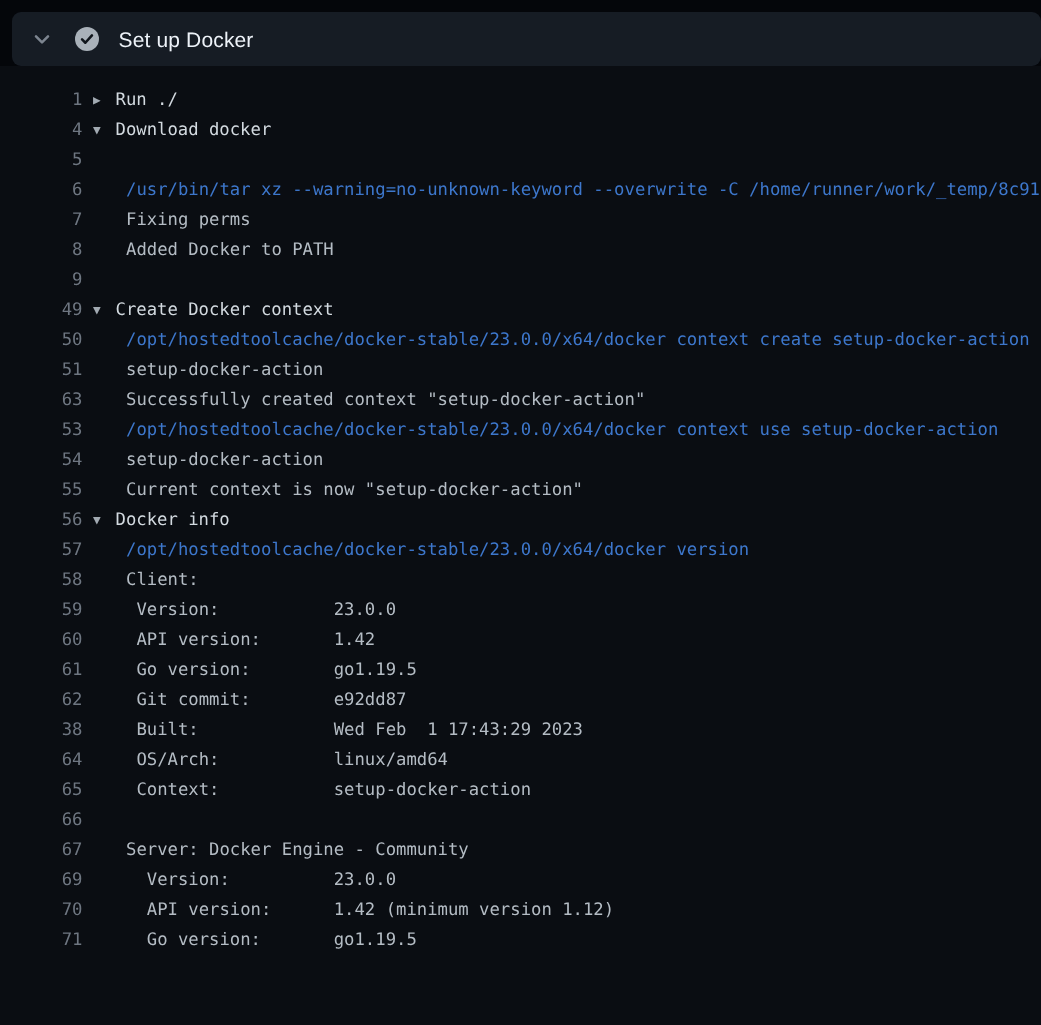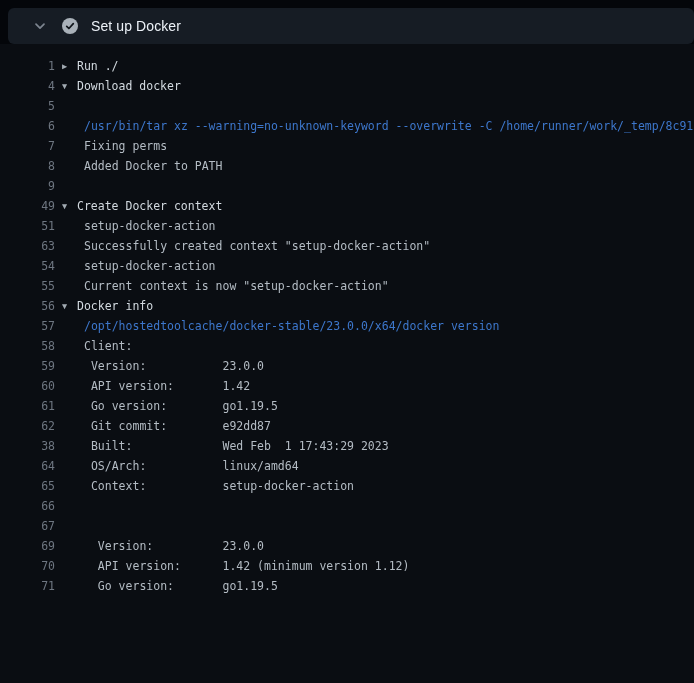--- a/index.html
+++ b/index.html
@@ -20,21 +20,21 @@
   .step-header {
     position: absolute;
     top: 8px;
     left: 8px;
     width: 686px;
     height: 36px;
     background: #161c24;
     border-radius: 6px;
     display: flex;
     align-items: center;
-    padding-left: 24px;
+    padding-left: 12px;
     box-sizing: border-box;
     cursor: pointer;
   }
   .step-header .chev {
     width: 16px;
     height: 16px;
     display: inline-flex;
     align-items: center;
     justify-content: center;
     flex-shrink: 0;
@@ -150,31 +150,39 @@
 
     <div class="row">
       <a class="ln">9</a>
     </div>
 
     <div class="row">
       <a class="ln">49</a>
       <span class="content c-group"><span class="tri">▼</span><span>Create Docker context</span></span>
     </div>
 
+    <div class="row">
+      <a class="ln">50</a>
+      <span class="content c-text"><span class="cmd">/opt/hostedtoolcache/docker-stable/23.0.0/x64/docker context create setup-docker-action</span></span>
+    </div>
 
     <div class="row">
       <a class="ln">51</a>
       <span class="content c-text">setup-docker-action</span>
     </div>
 
     <div class="row">
       <a class="ln">63</a>
       <span class="content c-text">Successfully created context "setup-docker-action"</span>
     </div>
 
+    <div class="row">
+      <a class="ln">53</a>
+      <span class="content c-text"><span class="cmd">/opt/hostedtoolcache/docker-stable/23.0.0/x64/docker context use setup-docker-action</span></span>
+    </div>
 
     <div class="row">
       <a class="ln">54</a>
       <span class="content c-text">setup-docker-action</span>
     </div>
 
     <div class="row">
       <a class="ln">55</a>
       <span class="content c-text">Current context is now "setup-docker-action"</span>
     </div>
@@ -229,20 +237,21 @@
       <span class="content c-text"> Context:           setup-docker-action</span>
     </div>
 
     <div class="row">
       <a class="ln">66</a>
       <span class="content c-text"></span>
     </div>
 
     <div class="row">
       <a class="ln">67</a>
+      <span class="content c-text">Server: Docker Engine - Community</span>
     </div>
 
 
     <div class="row">
       <a class="ln">69</a>
       <span class="content c-text">  Version:          23.0.0</span>
     </div>
 
     <div class="row">
       <a class="ln">70</a>

